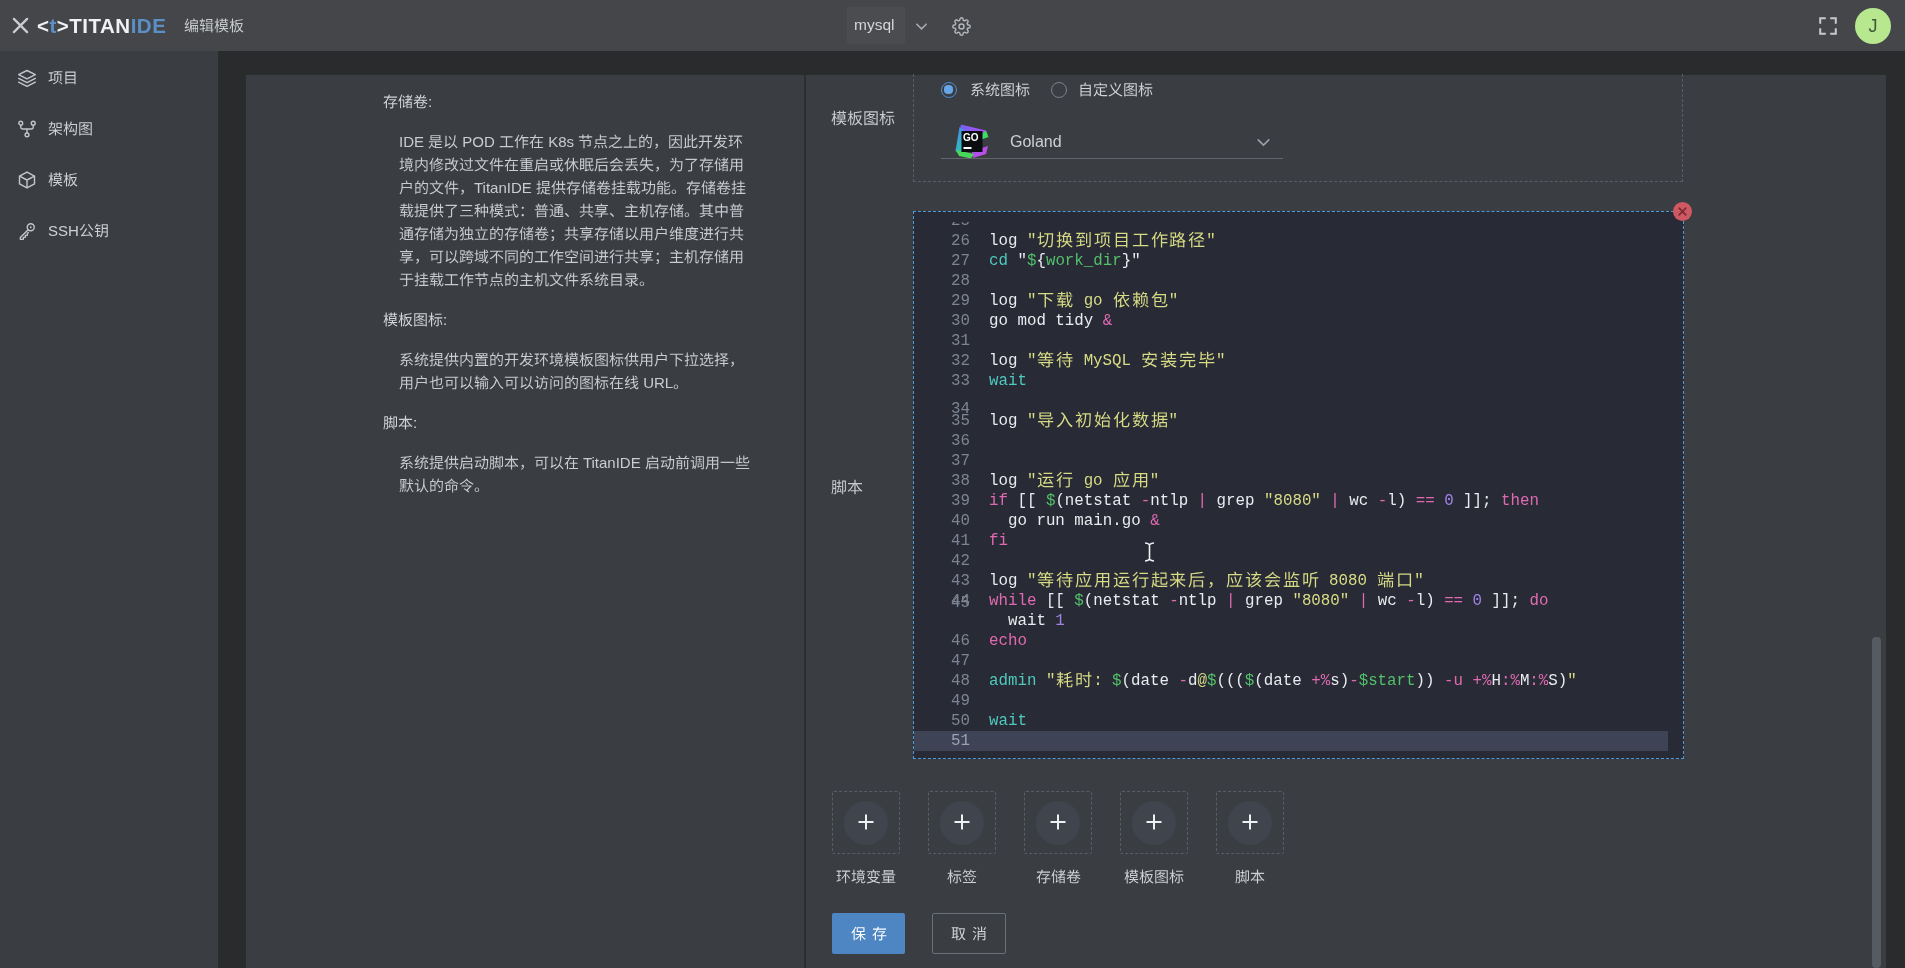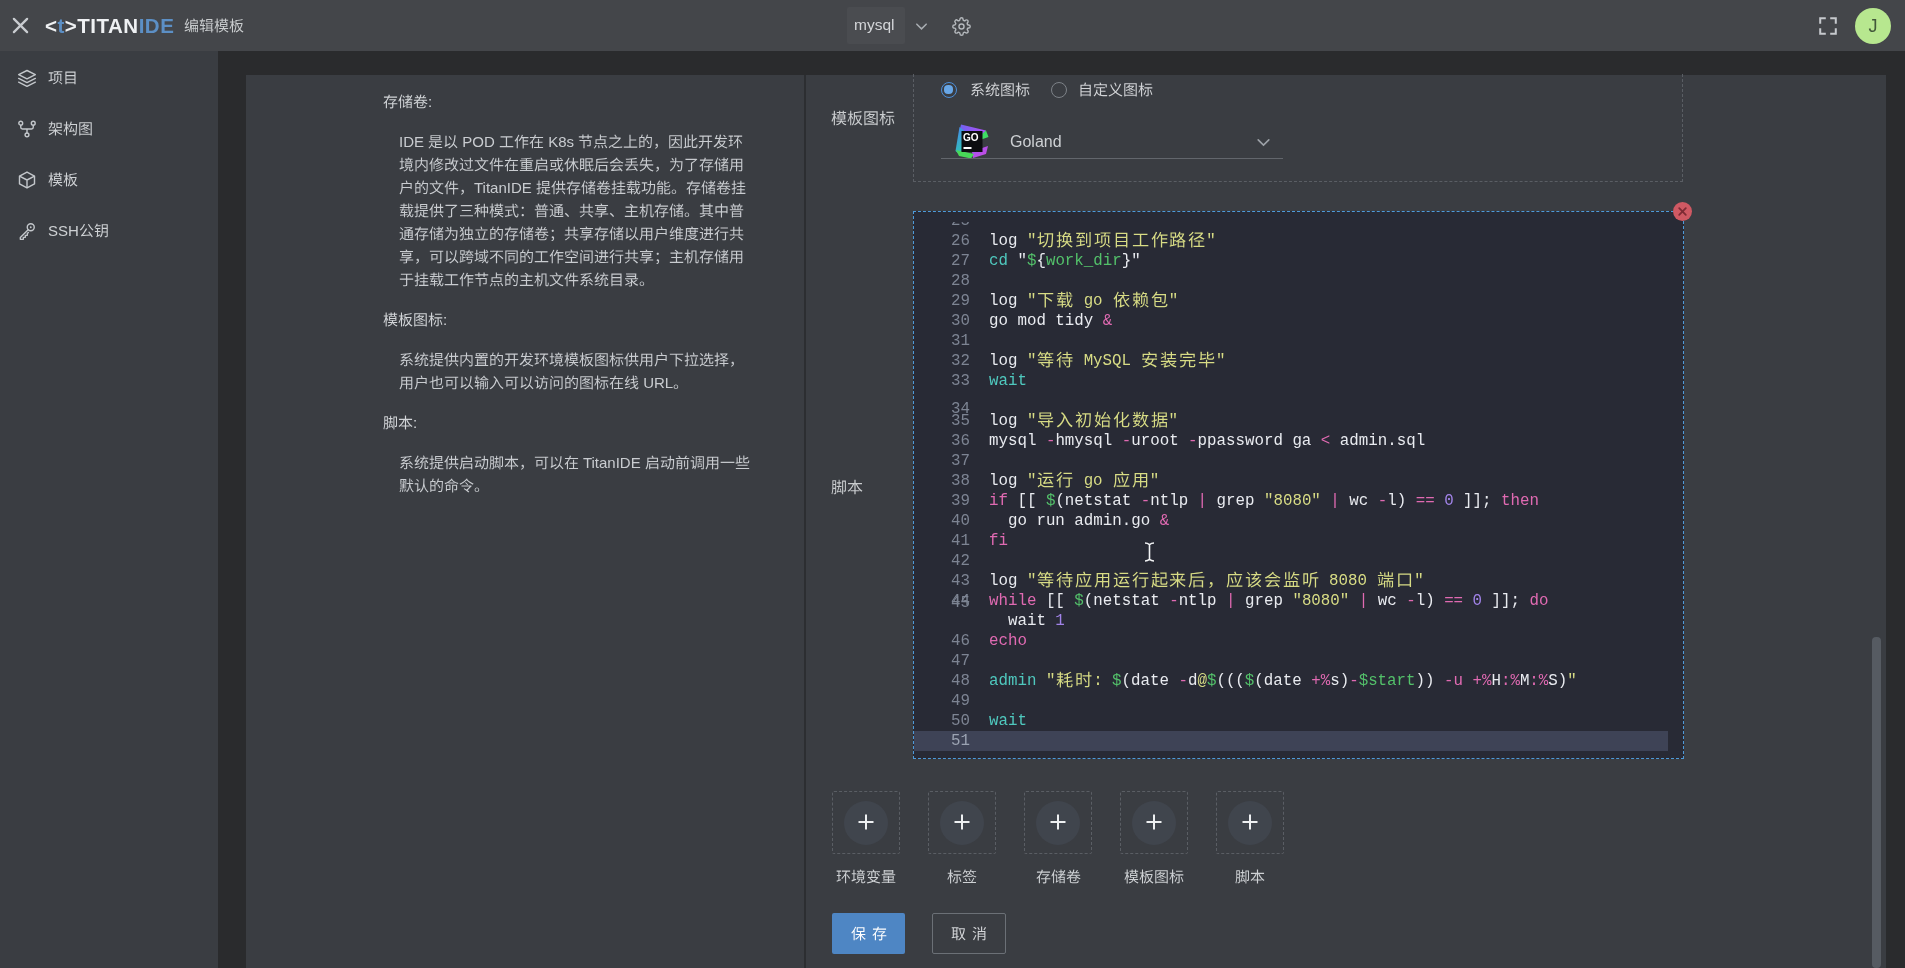--- a/index.html
+++ b/index.html
@@ -4,21 +4,21 @@
 html,body{width:1905px;height:968px;overflow:hidden;background:#2a2b2d;font-family:"Liberation Sans",sans-serif}
 svg.z{width:1em;height:1em;display:inline-block;vertical-align:-0.13em;fill:currentColor}
 svg.k{width:17.2px;height:17.2px;margin:0 .85px;vertical-align:-3.4px;fill:currentColor;display:inline-block}
 .abs{position:absolute}
 #topbar{position:absolute;left:0;top:0;width:1905px;height:51px;background:#44464a}
 #sidebar{position:absolute;left:0;top:51px;width:218px;height:917px;background:#3a3d42}
 #docpanel{position:absolute;left:246px;top:75px;width:561px;height:893px;background:#3a3d42}
 #formpanel{position:absolute;left:807px;top:75px;width:1079px;height:893px;background:#3a3d42}
 .sitem{position:absolute;left:48px;font-size:15px;color:#ced1d4;line-height:20px}
 .sicon{position:absolute;left:17px}
-#logo{position:absolute;left:45px;top:14px;font-size:20.5px;font-weight:bold;color:#eff1f3;letter-spacing:.5px}
+#logo{position:absolute;left:37px;top:14px;font-size:20.5px;font-weight:bold;color:#eff1f3;letter-spacing:.5px}
 #logo .b{color:#5c8fc5}
 .tb{color:#c9ccce;font-size:15px}
 .dh{font-size:15px;color:#d2d5d8;line-height:23px}
 .dh.m{margin-top:17px}
 .dp{margin:17px 0 0 16px;font-size:15px;color:#c9ccd0;line-height:23px}
 .flabel{position:absolute;font-size:16px;color:#c9ccce}
 #radio1{position:absolute;left:941px;top:82px;width:16px;height:16px;border-radius:50%;border:1.5px solid #4c8ed8}
 #radio1 i{position:absolute;left:2.4px;top:2.4px;width:8.2px;height:8.2px;border-radius:50%;background:#68a7e7}
 #radio2{position:absolute;left:1051px;top:82px;width:16px;height:16px;border-radius:50%;border:1.5px solid #7d8288}
 .rlbl{position:absolute;top:81px;font-size:15px;color:#d2d4d7;line-height:17px}
@@ -720,36 +720,35 @@
         </svg><svg class="k" viewBox="0 -880 1000 1000">
           <use href="#u59cb"></use>
         </svg><svg class="k" viewBox="0 -880 1000 1000">
           <use href="#u5316"></use>
         </svg><svg class="k" viewBox="0 -880 1000 1000">
           <use href="#u6570"></use>
         </svg><svg class="k" viewBox="0 -880 1000 1000">
           <use href="#u636e"></use>
         </svg></span><span class="cy">"</span></div>
     <div class="num" style="top:219px">36</div>
-    <div class="cl" style="top:219px"><span class="cw">mysql </span><span class="cp">-</span><span class="cw">hmysql </span><span class="cp">-</span><span class="cw">uroot </span><span class="cp">-</span><span class="cw">ppassword ga </span><span class="cp">&lt;</span><span class="cw"> admin.sql</span></div>
     <div class="num" style="top:239px">37</div>
     <div class="num" style="top:259px">38</div>
     <div class="cl" style="top:259px"><span class="cw">log </span><span class="cy">"</span><span class="cy"><svg class="k" viewBox="0 -880 1000 1000">
           <use href="#u8fd0"></use>
         </svg><svg class="k" viewBox="0 -880 1000 1000">
           <use href="#u884c"></use>
         </svg></span><span class="cy"> go </span><span class="cy"><svg class="k" viewBox="0 -880 1000 1000">
           <use href="#u5e94"></use>
         </svg><svg class="k" viewBox="0 -880 1000 1000">
           <use href="#u7528"></use>
         </svg></span><span class="cy">"</span></div>
     <div class="num" style="top:279px">39</div>
     <div class="cl" style="top:279px"><span class="cp">if</span><span class="cw"> [[ </span><span class="cg">$</span><span class="cw">(netstat </span><span class="cp">-</span><span class="cw">ntlp </span><span class="cp">|</span><span class="cw"> grep </span><span class="cy">"8080"</span><span class="cw"> </span><span class="cp">|</span><span class="cw"> wc </span><span class="cp">-</span><span class="cw">l) </span><span class="cp">==</span><span class="cw"> </span><span class="cv">0</span><span class="cw"> ]]; </span><span class="cp">then</span></div>
     <div class="num" style="top:299px">40</div>
-    <div class="cl" style="top:299px"><span class="cw">  go run admin.go </span><span class="cp">&amp;</span></div>
+    <div class="cl" style="top:299px"><span class="cw">  go run main.go </span><span class="cp">&amp;</span></div>
     <div class="num" style="top:319px">41</div>
     <div class="cl" style="top:319px"><span class="cp">fi</span></div>
     <div class="num" style="top:339px">42</div>
     <div class="num" style="top:359px">43</div>
     <div class="cl" style="top:359px"><span class="cw">log </span><span class="cy">"</span><span class="cy"><svg class="k" viewBox="0 -880 1000 1000">
           <use href="#u7b49"></use>
         </svg><svg class="k" viewBox="0 -880 1000 1000">
           <use href="#u5f85"></use>
         </svg><svg class="k" viewBox="0 -880 1000 1000">
           <use href="#u5e94"></use>

